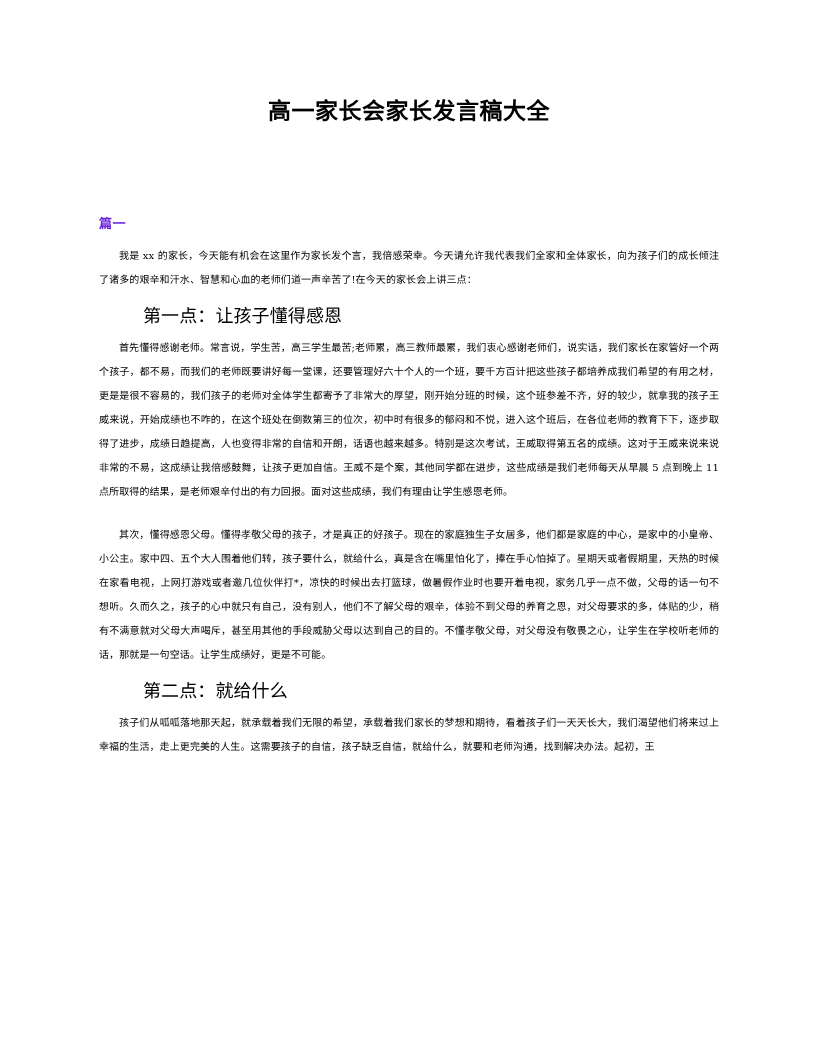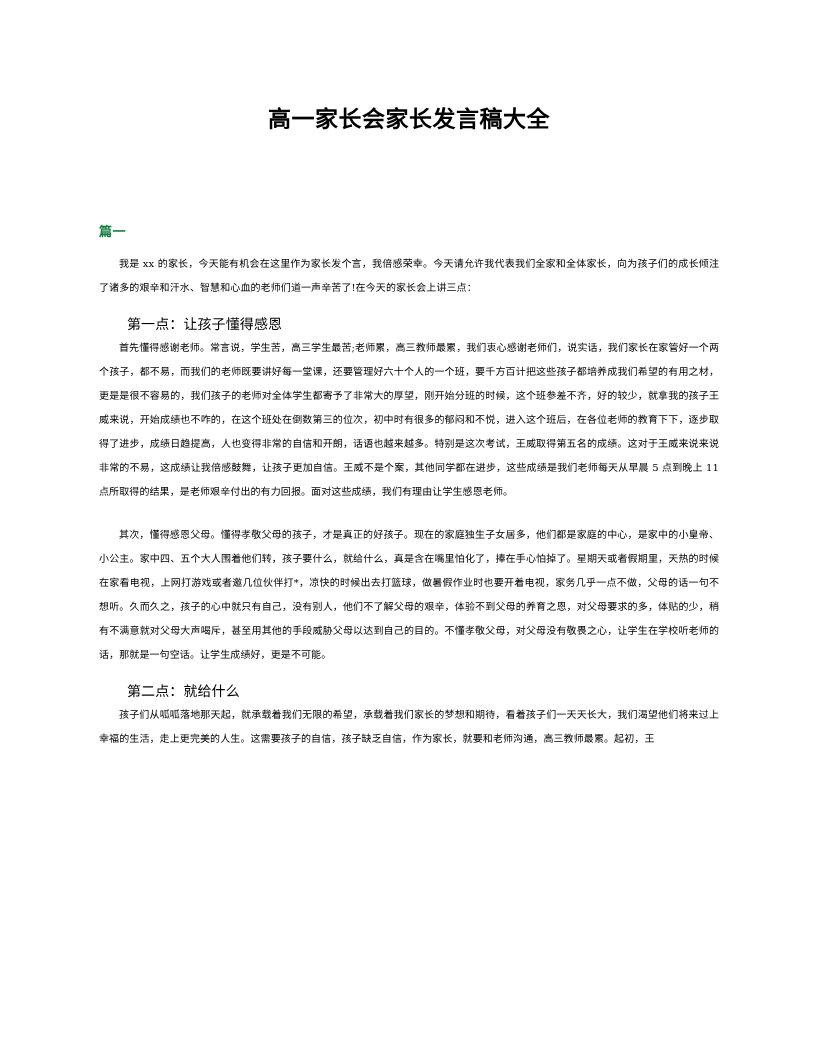--- a/index.html
+++ b/index.html
@@ -23,21 +23,21 @@
     left: 0;
     top: 0;
     width: 816px;
     height: 1056px;
     background: #ffffff;
   }
 
   .content {
     position: absolute;
     left: 99px;
-    top: 8px;
+    top: 0;
     width: 620px;
   }
 
   .doc-title {
     text-align: center;
     font-size: 23px;
     font-weight: bold;
     line-height: 30px;
     letter-spacing: 0.5px;
     margin: 0;
@@ -75,53 +75,53 @@
     margin: 0;
     padding: 0;
     margin-top: 2px;
     font-size: 15.5px;
     line-height: 24px;
     text-indent: 2em;
     letter-spacing: 0.1px;
   }
 
   p.sub-heading {
-    margin: 0;
+    margin: 8px;
     padding: 0;
     margin-top: 12px;
-    font-size: 14px;
+    font-size: 18px;
     line-height: 24px;
     text-indent: 2em;
     letter-spacing: 0.1px;
   }
 
   .first-block {
     margin-top: 12px;
   }
 </style>
 </head>
 <body>
 
 <div class="page">
   <div class="content">
 
     <h1 class="doc-title">高一家长会家长发言稿大全</h1>
 
-    <div class="section-marker" style="color: #15803d;">篇一</div>
+    <div class="section-marker" style="color: #6d28d9;">篇一</div>
 
 
     <div class="first-block">
 
       <p class="body-text">我是 xx 的家长，今天能有机会在这里作为家长发个言，我倍感荣幸。今天请允许我代表我们全家和全体家长，向为孩子们的成长倾注了诸多的艰辛和汗水、智慧和心血的老师们道一声辛苦了!在今天的家长会上讲三点：</p>
 
       <p class="sub-heading">第一点：让孩子懂得感恩</p>
 
       <p class="body-text">首先懂得感谢老师。常言说，学生苦，高三学生最苦;老师累，高三教师最累，我们衷心感谢老师们，说实话，我们家长在家管好一个两个孩子，都不易，而我们的老师既要讲好每一堂课，还要管理好六十个人的一个班，要千方百计把这些孩子都培养成我们希望的有用之材，更是是很不容易的，我们孩子的老师对全体学生都寄予了非常大的厚望，刚开始分班的时候，这个班参差不齐，好的较少，就拿我的孩子王威来说，开始成绩也不咋的，在这个班处在倒数第三的位次，初中时有很多的郁闷和不悦，进入这个班后，在各位老师的教育下下，逐步取得了进步，成绩日趋提高，人也变得非常的自信和开朗，话语也越来越多。特别是这次考试，王威取得第五名的成绩。这对于王威来说来说非常的不易，这成绩让我倍感鼓舞，让孩子更加自信。王威不是个案，其他同学都在进步，这些成绩是我们老师每天从早晨 5 点到晚上 11 点所取得的结果，是老师艰辛付出的有力回报。面对这些成绩，我们有理由让学生感恩老师。</p>
 
       <p class="body-text">其次，懂得感恩父母。懂得孝敬父母的孩子，才是真正的好孩子。现在的家庭独生子女居多，他们都是家庭的中心，是家中的小皇帝、小公主。家中四、五个大人围着他们转，孩子要什么，就给什么，真是含在嘴里怕化了，捧在手心怕掉了。星期天或者假期里，天热的时候在家看电视，上网打游戏或者邀几位伙伴打*，凉快的时候出去打篮球，做暑假作业时也要开着电视，家务几乎一点不做，父母的话一句不想听。久而久之，孩子的心中就只有自己，没有别人，他们不了解父母的艰辛，体验不到父母的养育之恩，对父母要求的多，体贴的少，稍有不满意就对父母大声喝斥，甚至用其他的手段威胁父母以达到自己的目的。不懂孝敬父母，对父母没有敬畏之心，让学生在学校听老师的话，那就是一句空话。让学生成绩好，更是不可能。</p>
 
       <p class="sub-heading">第二点：就给什么</p>
 
-      <p class="body-text">孩子们从呱呱落地那天起，就承载着我们无限的希望，承载着我们家长的梦想和期待，看着孩子们一天天长大，我们渴望他们将来过上幸福的生活，走上更完美的人生。这需要孩子的自信，孩子缺乏自信，作为家长，就要和老师沟通，高三教师最累。起初，王</p>
+      <p class="body-text">孩子们从呱呱落地那天起，就承载着我们无限的希望，承载着我们家长的梦想和期待，看着孩子们一天天长大，我们渴望他们将来过上幸福的生活，走上更完美的人生。这需要孩子的自信，孩子缺乏自信，就给什么，就要和老师沟通，找到解决办法。起初，王</p>
 
     </div>
   </div>
 </div>
 
 </body></html>

